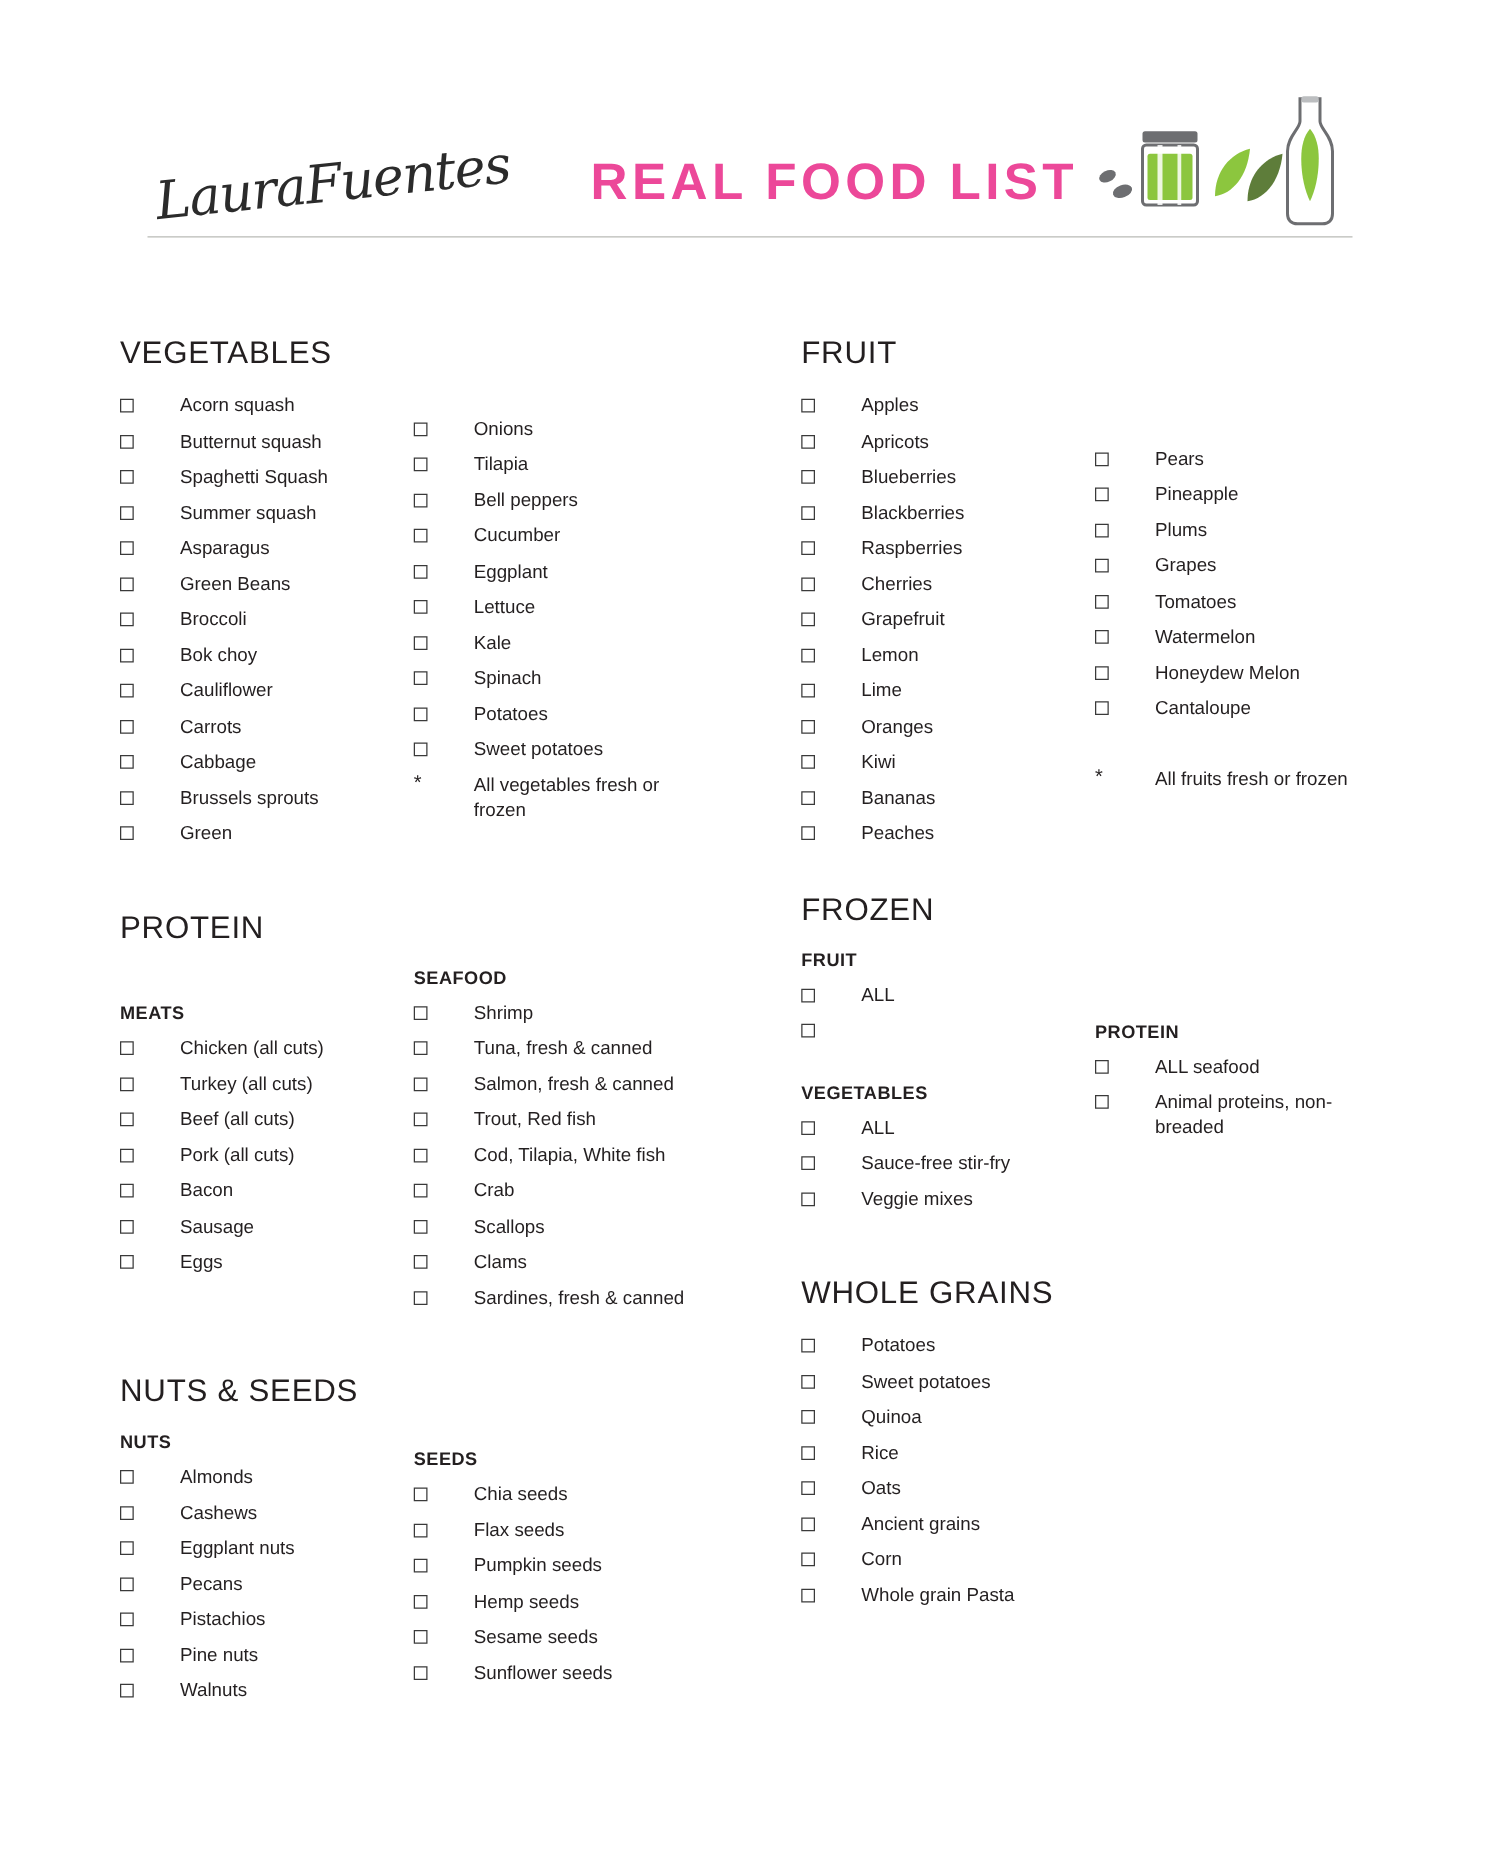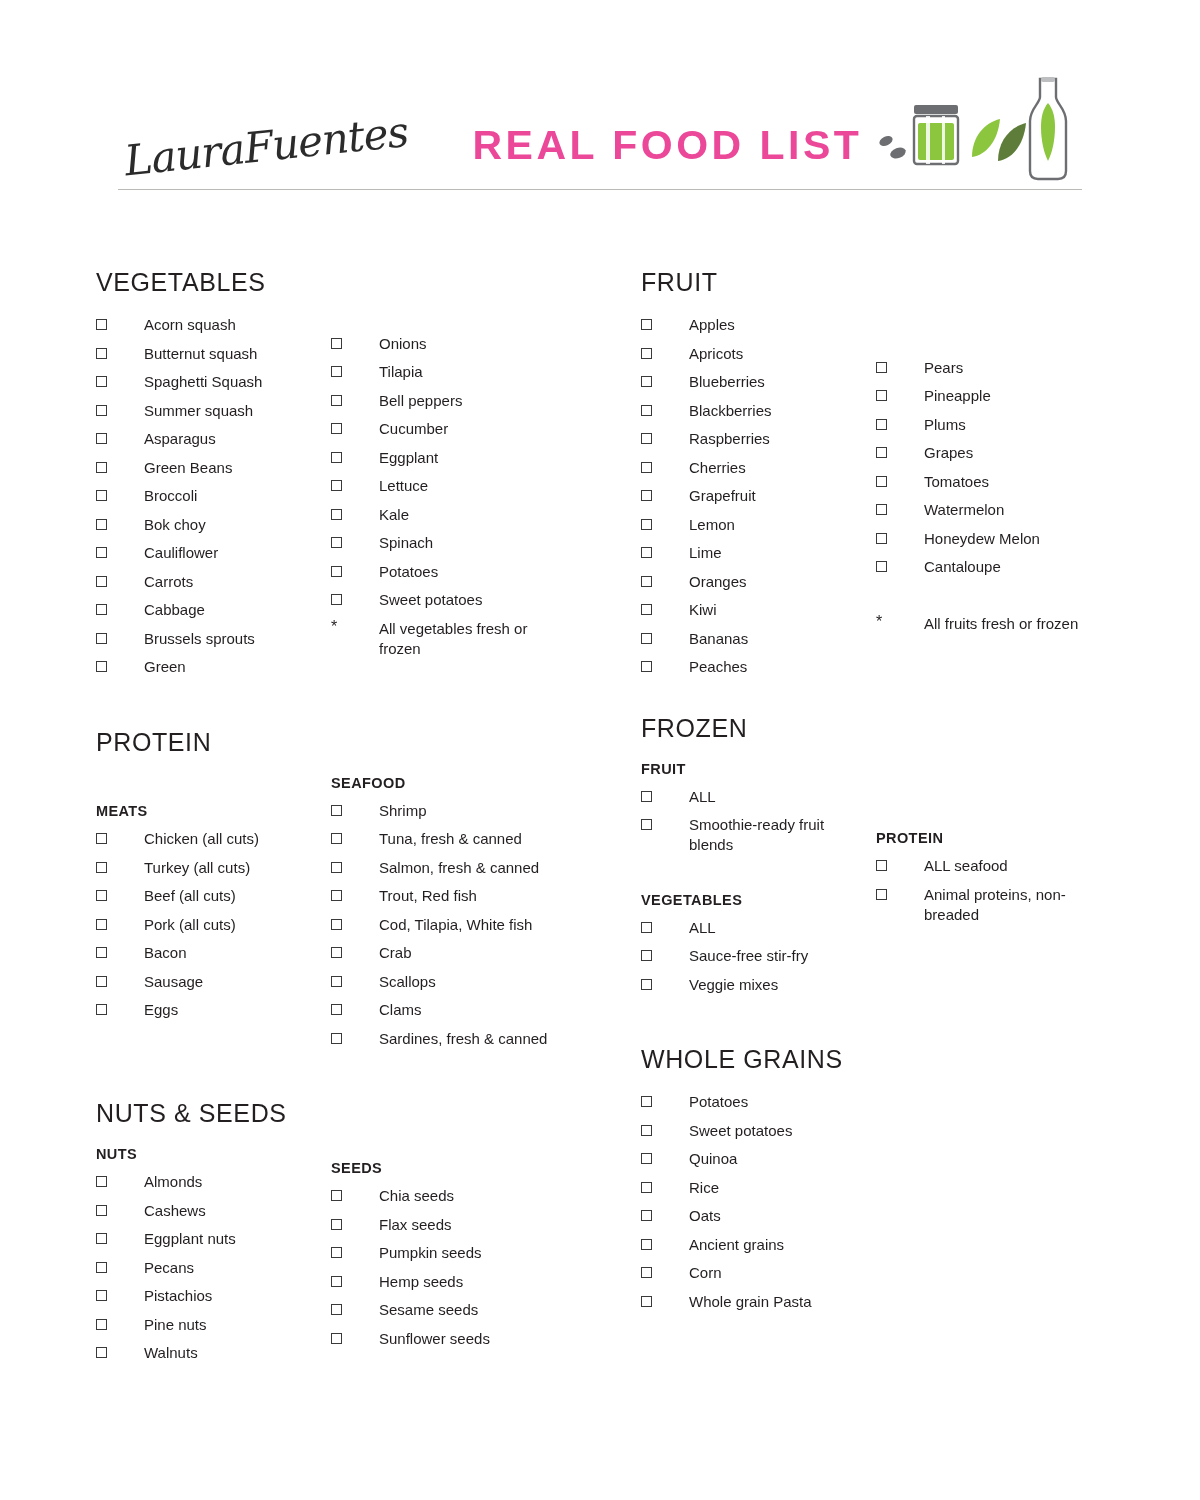--- a/index.html
+++ b/index.html
@@ -558,21 +558,20 @@
         <div class="twocol">
           <div class="sub">
             <h3 class="subsection">FRUIT</h3>
             <ul class="items">
               <li>
                   <span class="box"></span>
                   <span class="label">ALL</span>
                 </li>
               <li>
                   <span class="box"></span>
-                  <span class="label">Smoothie-ready fruit blends</span>
                 </li>
             </ul>
             <div class="gap-md"></div>
             <h3 class="subsection">VEGETABLES</h3>
             <ul class="items">
               <li>
                   <span class="box"></span>
                   <span class="label">ALL</span>
                 </li>
               <li>

